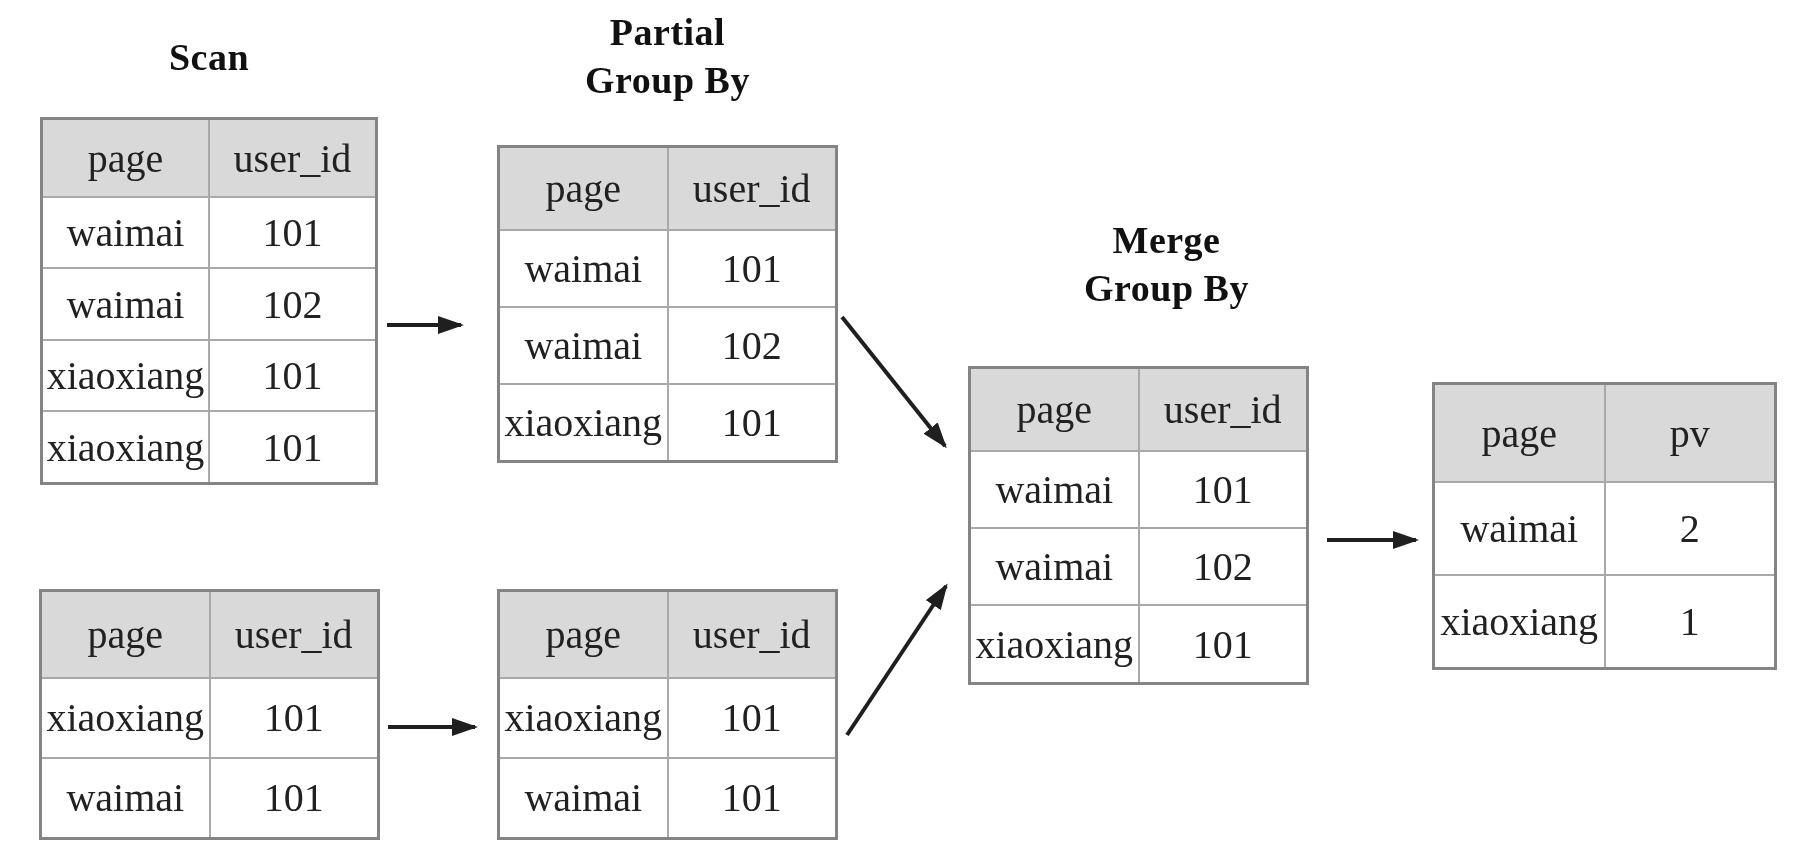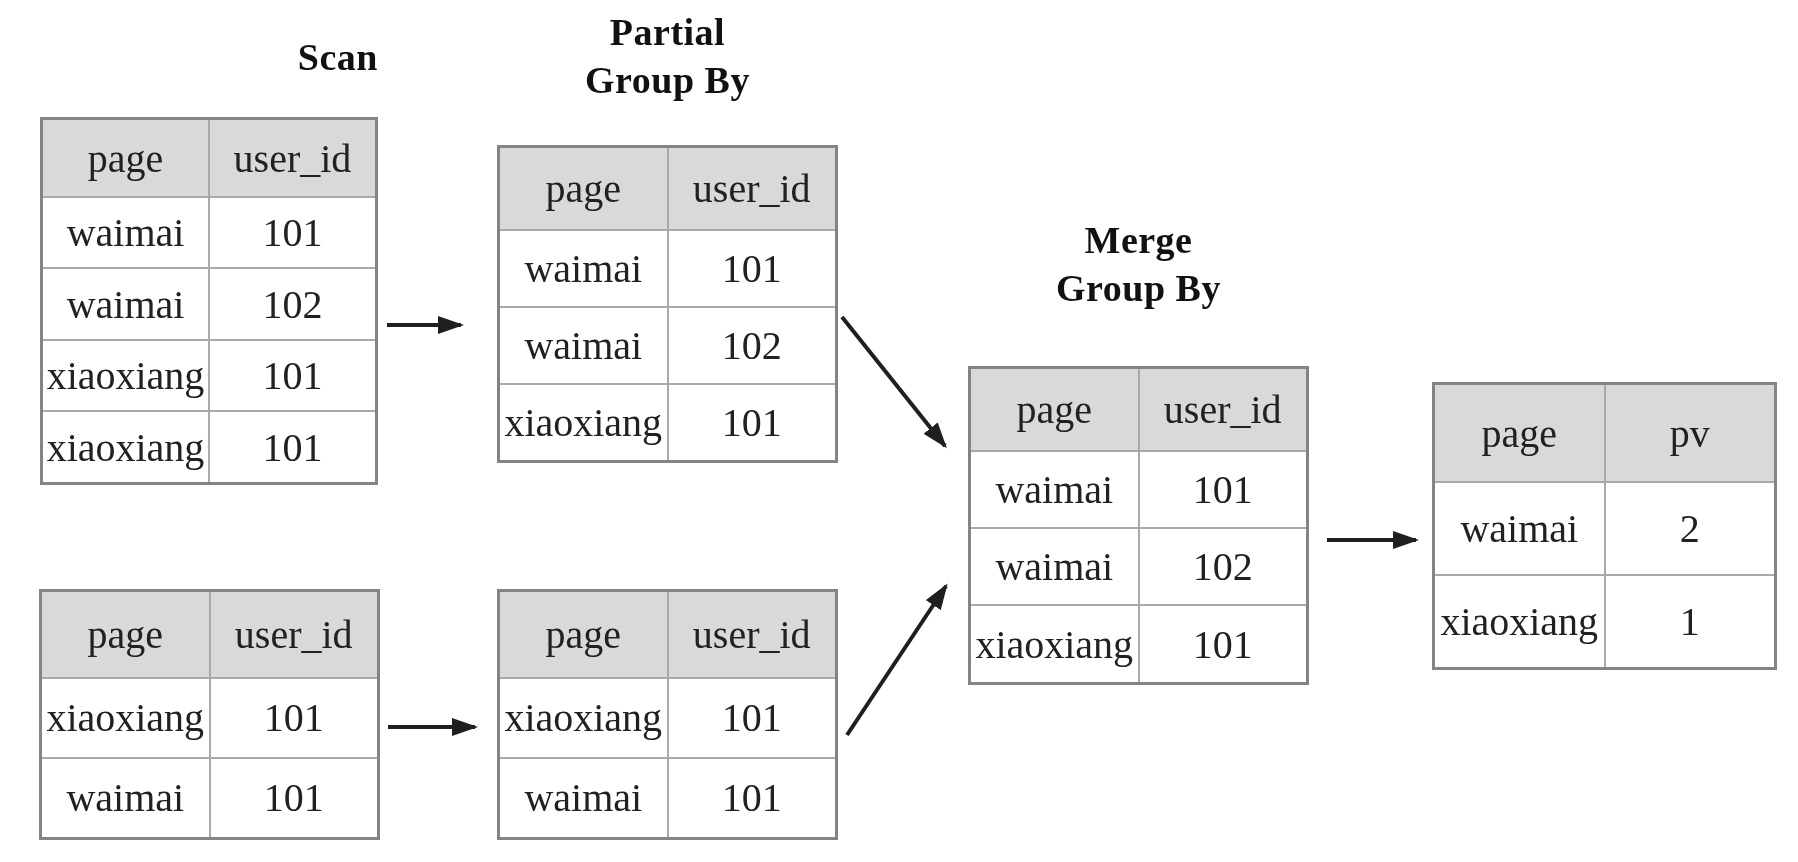--- a/index.html
+++ b/index.html
@@ -52,23 +52,23 @@
   #t-partial-top th   { height: 81px; }
   #t-scan-bottom   { left: 39px;   top: 589px; width: 341px; height: 251px; }
   #t-scan-bottom th   { height: 85px; }
   #t-partial-bottom{ left: 497px;  top: 589px; width: 341px; height: 251px; }
   #t-partial-bottom th{ height: 85px; }
   #t-merge         { left: 968px;  top: 366px; width: 341px; height: 319px; }
   #t-merge th         { height: 81px; }
   #t-count         { left: 1432px; top: 382px; width: 345px; height: 288px; }
   #t-count th         { height: 96px; }
 
-  #title-scan    { left: 40px;   top: 33px;  width: 338px; text-align: right; }
+  #title-scan    { left: 40px;   top: 33px;  width: 338px; }
   #title-partial { left: 497px;  top: 8px;   width: 341px; }
-  #title-merge   { left: 968px;  top: 216px; width: 341px; text-align: center; }
+  #title-merge   { left: 996px;  top: 216px; width: 341px; text-align: center; }
   #title-count   { left: 1432px; top: 236px; width: 345px; }
 
   #arrows {
     position: absolute;
     left: 0; top: 0;
     pointer-events: none;
   }
 </style>
 </head>
 <body>

